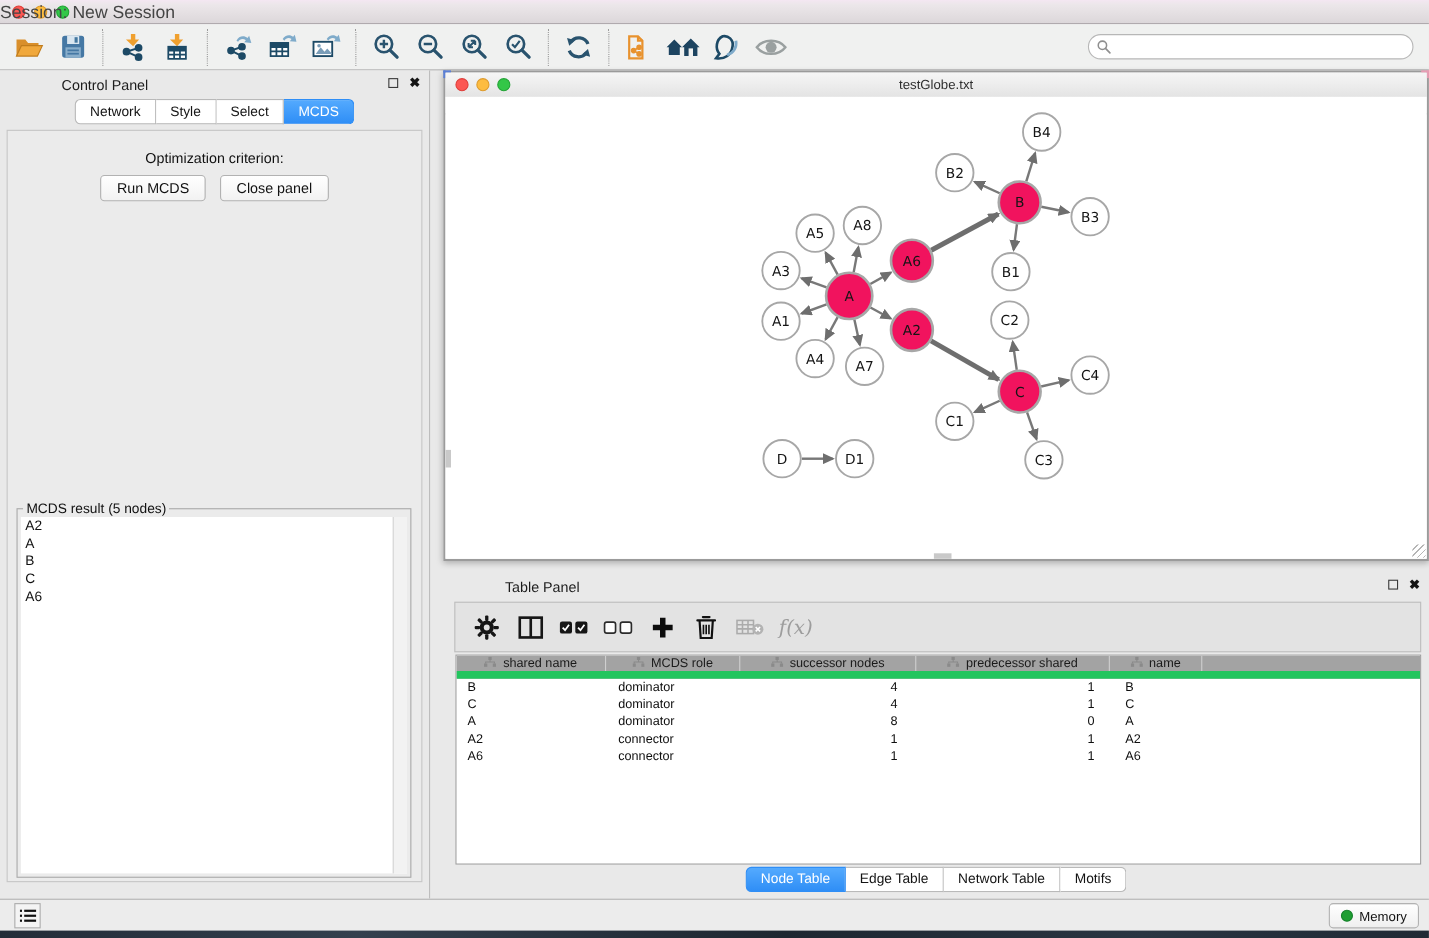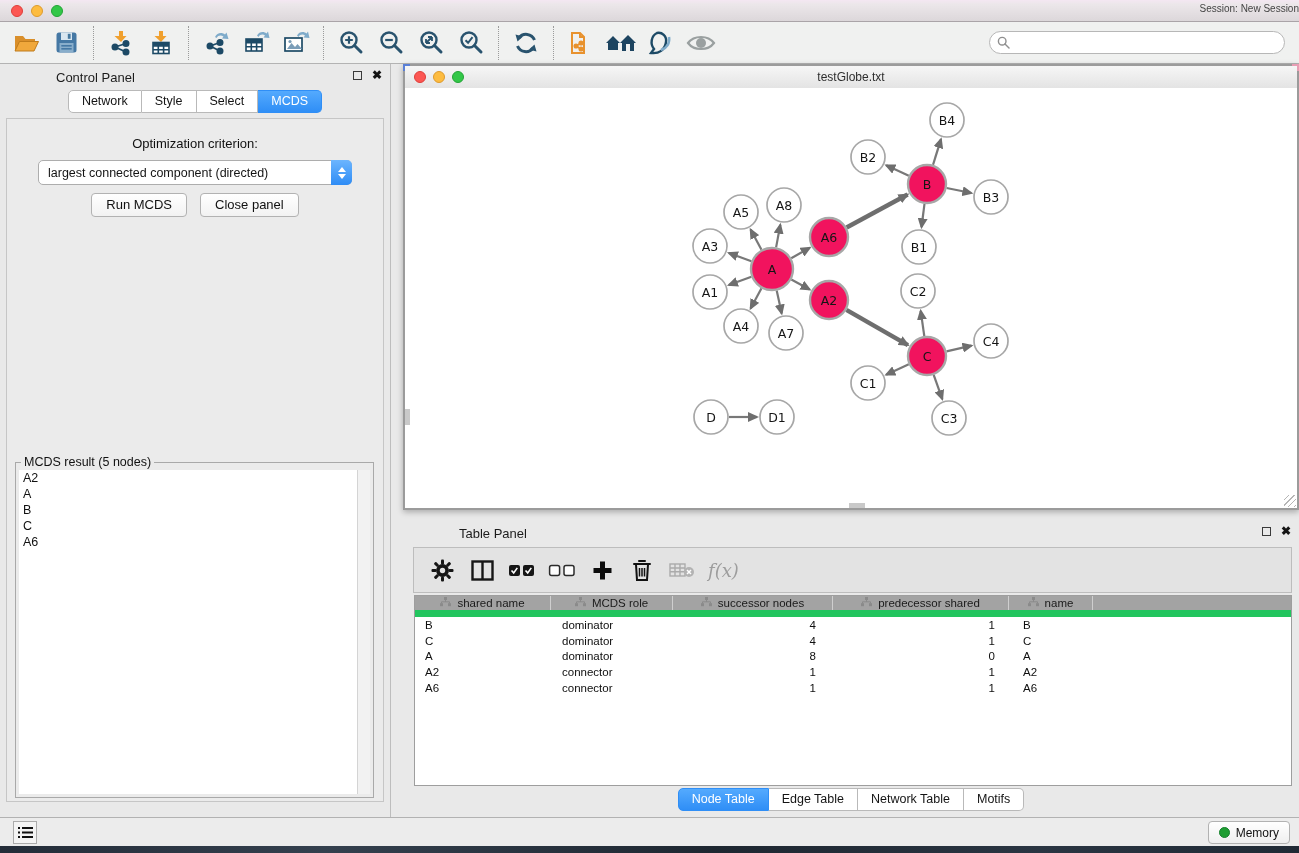--- a/index.html
+++ b/index.html
@@ -9,22 +9,22 @@
 
   
   .titlebar { position:absolute; top:0; left:0; right:0; height:22px;
     background:linear-gradient(#f4e7f2 0%, #ece7ea 20%, #dcd7da 100%);
     border-bottom:1px solid #aaa4a8; }
   .lights { position:absolute; left:11px; top:5px; display:flex; gap:8px; }
   .light { width:12px; height:12px; border-radius:50%; }
   .light.red { background:#fc5753; border:1px solid #df3e3a; }
   .light.yellow { background:#fdbc40; border:1px solid #de9b2d; }
   .light.green { background:#33c748; border:1px solid #23a436; }
-  .titlebar .title { position:absolute; left:0; right:0; top:3px; text-align:right;
-    font-size:10px; color:#454545; }
+  .titlebar .title { position:absolute; left:0; right:0; top:3px; text-align:left;
+    font-size:16px; color:#454545; }
 
   
   .toolbar { position:absolute; top:22px; left:0; right:0; height:42px; background:#f0f1f0;
     border-bottom:1px solid #b3b3b3; display:flex; align-items:center; padding:0 6px; }
   .tb-icon { height:34px; min-width:34px; display:flex; align-items:center; justify-content:center; margin:0 3px; }
   .sep { width:1px; height:34px; border-left:1px dotted #9b9b9b; margin:0 7px; }
   .search { margin-left:auto; margin-right:8px; width:296px; height:23px; border:1px solid #b7b7b7;
     border-radius:12px; background:#fff; display:flex; align-items:center; padding:0 7px; }
   .search input { border:none; outline:none; flex:1; font-size:12px; font-family:"Liberation Sans",sans-serif; background:transparent; }
 
@@ -290,27 +290,20 @@
         </div>
       </div>
       <div class="tabs-row">
           <div class="tab">Network</div>
           <div class="tab">Style</div>
           <div class="tab">Select</div>
           <div class="tab active">MCDS</div>
         </div>
       <div class="cp-body">
         <div class="opt-label">Optimization criterion:</div>
-        <div class="dropdown">
-          <div class="dd-value">largest connected component (directed)</div>
-          <div class="dd-stepper">
-              <div class="dd-up"></div>
-              <div class="dd-down"></div>
-            </div>
-        </div>
         <div class="btn-row">
           <button class="btn">Run MCDS</button>
           <button class="btn">Close panel</button>
         </div>
         <fieldset class="result-box">
           <legend>MCDS result (5 nodes)</legend>
           <div class="result-area">
             <div class="result-scroll"></div>
           <div class="result-item">A2</div>
               <div class="result-item">A</div>

